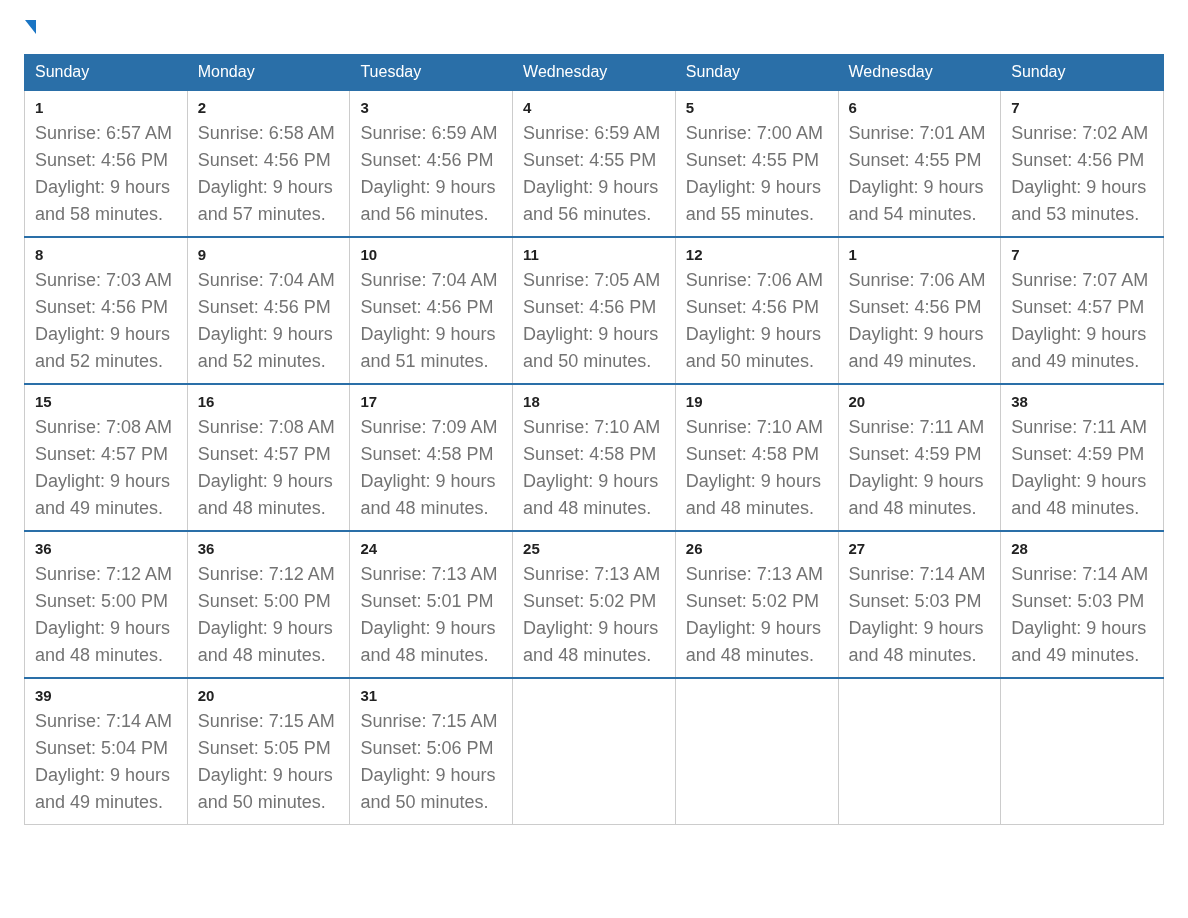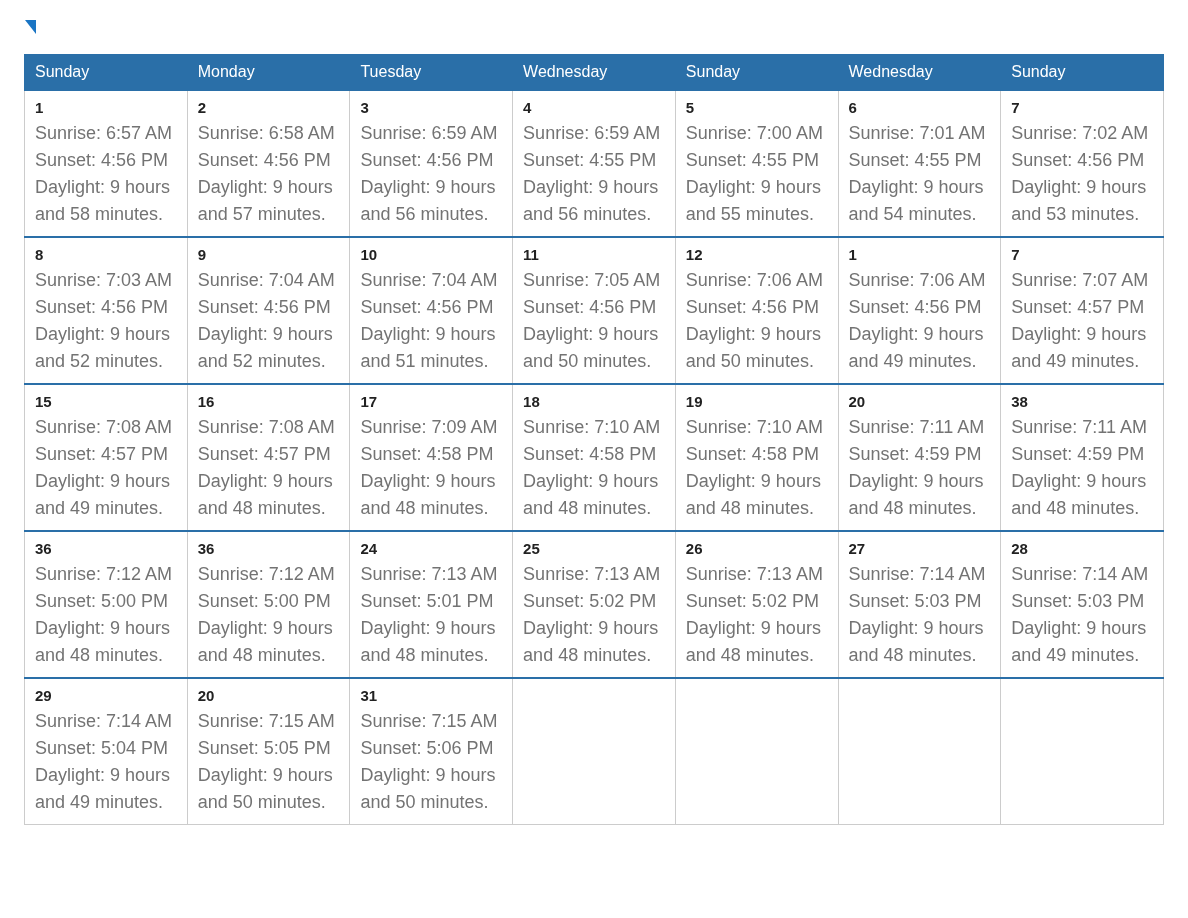--- a/index.html
+++ b/index.html
@@ -165,21 +165,21 @@
       <tr>
         <td><span class="day-number">36</span><span class="day-info">Sunrise: 7:12 AM<br>Sunset: 5:00 PM<br>Daylight: 9 hours and 48 minutes.</span></td>
         <td><span class="day-number">36</span><span class="day-info">Sunrise: 7:12 AM<br>Sunset: 5:00 PM<br>Daylight: 9 hours and 48 minutes.</span></td>
         <td><span class="day-number">24</span><span class="day-info">Sunrise: 7:13 AM<br>Sunset: 5:01 PM<br>Daylight: 9 hours and 48 minutes.</span></td>
         <td><span class="day-number">25</span><span class="day-info">Sunrise: 7:13 AM<br>Sunset: 5:02 PM<br>Daylight: 9 hours and 48 minutes.</span></td>
         <td><span class="day-number">26</span><span class="day-info">Sunrise: 7:13 AM<br>Sunset: 5:02 PM<br>Daylight: 9 hours and 48 minutes.</span></td>
         <td><span class="day-number">27</span><span class="day-info">Sunrise: 7:14 AM<br>Sunset: 5:03 PM<br>Daylight: 9 hours and 48 minutes.</span></td>
         <td><span class="day-number">28</span><span class="day-info">Sunrise: 7:14 AM<br>Sunset: 5:03 PM<br>Daylight: 9 hours and 49 minutes.</span></td>
       </tr>
       <tr>
-        <td><span class="day-number">29</span><span class="day-info">Sunrise: 7:14 AM<br>Sunset: 5:04 PM<br>Daylight: 9 hours and 49 minutes.</span></td>
+        <td><span class="day-number">39</span><span class="day-info">Sunrise: 7:14 AM<br>Sunset: 5:04 PM<br>Daylight: 9 hours and 49 minutes.</span></td>
         <td><span class="day-number">20</span><span class="day-info">Sunrise: 7:15 AM<br>Sunset: 5:05 PM<br>Daylight: 9 hours and 50 minutes.</span></td>
         <td><span class="day-number">31</span><span class="day-info">Sunrise: 7:15 AM<br>Sunset: 5:06 PM<br>Daylight: 9 hours and 50 minutes.</span></td>
         <td class="empty"></td>
         <td class="empty"></td>
         <td class="empty"></td>
         <td class="empty"></td>
       </tr>
     </tbody>
 </table>
 

